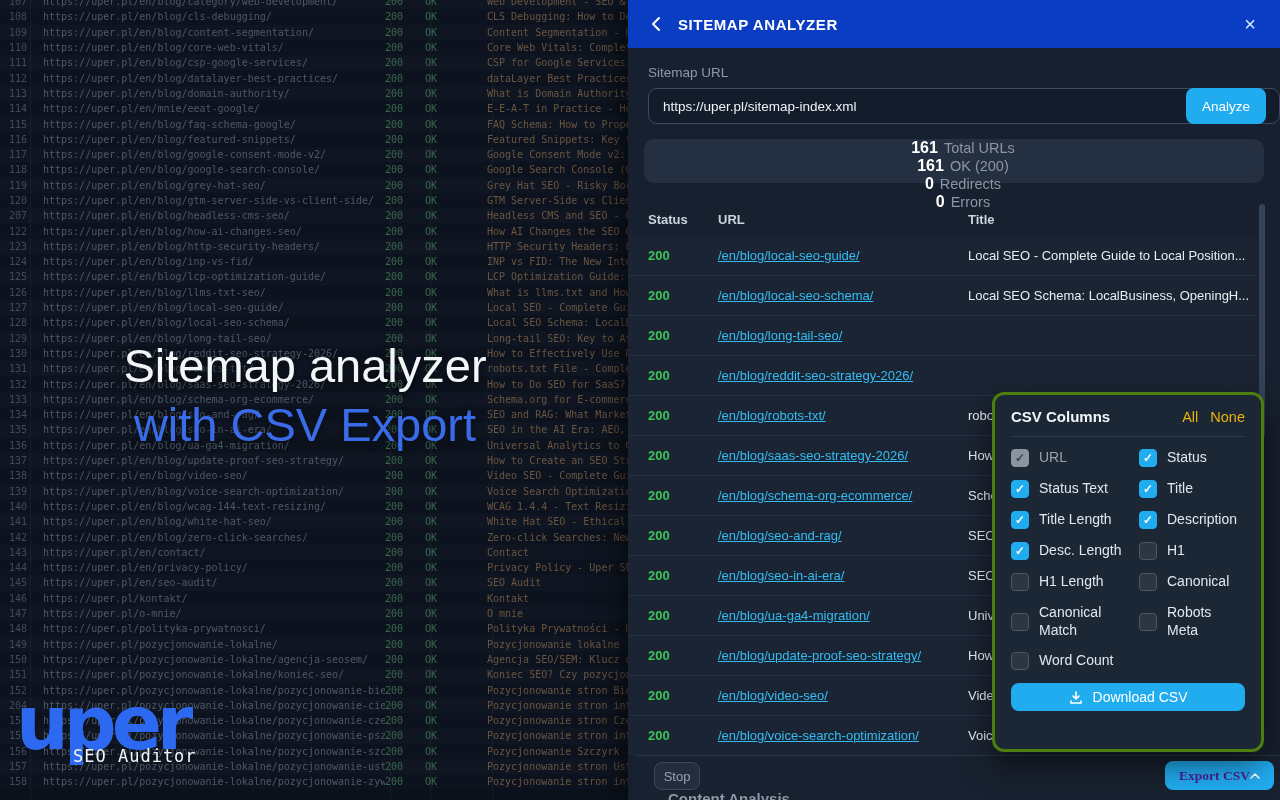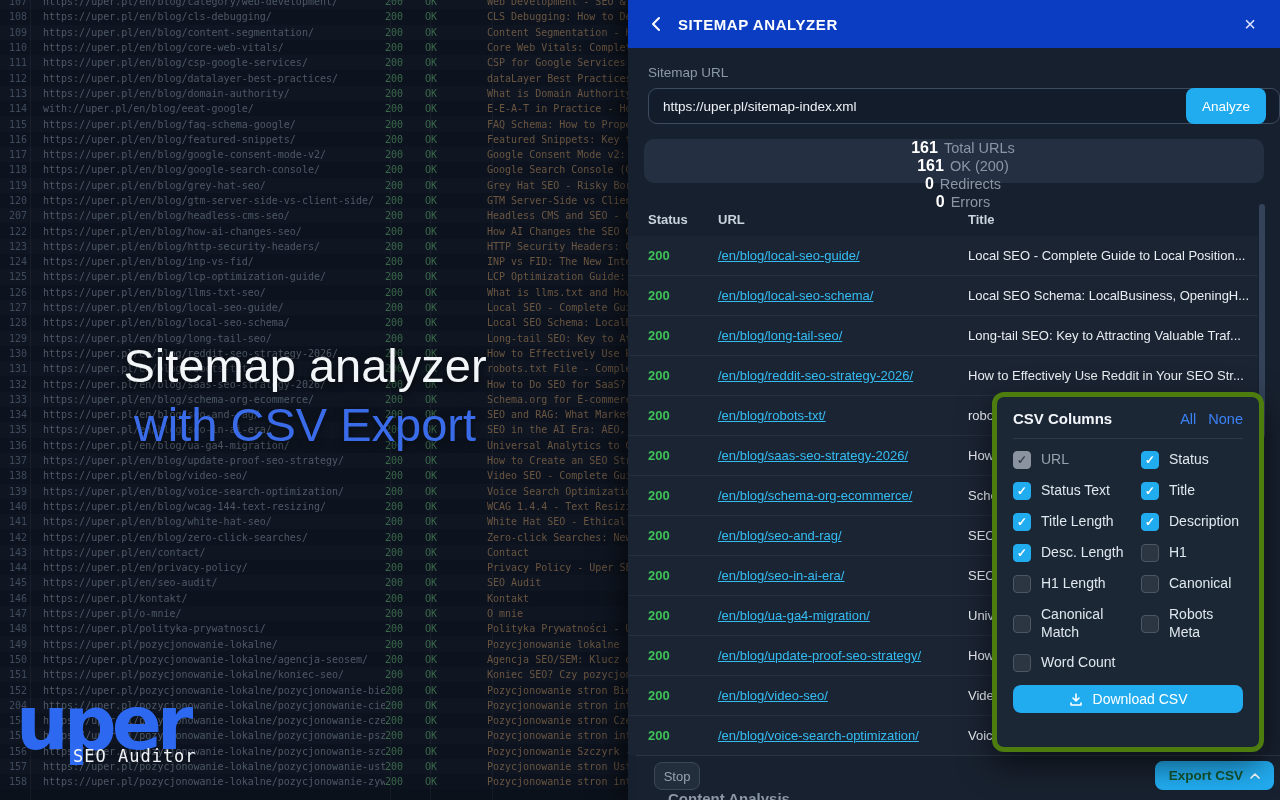--- a/index.html
+++ b/index.html
@@ -83,35 +83,35 @@
 
   
   #panel-footer { position:absolute; left:8px; top:755px; width:652px; height:45px; background:#18212f; border-top:1px solid #2a3645; }
   #stop-btn {
     position:absolute; left:18px; top:6px; width:46px; height:28px;
     background:#232e3d; border:1px solid #3b4759; border-radius:8px;
     color:#97a2b0; font-size:13px; cursor:pointer; font-family:"Liberation Sans", sans-serif;
   }
   #export-btn {
     position:absolute; right:14px; top:5px; height:29px; padding:0 14px;
-    background:#22acf0; border:none; border-radius:8px; color:#14532d;
-    font-size:13.5px; font-weight:700; cursor:pointer; display:flex; align-items:center; gap:7px;
-    font-family:Liberation Sans, sans-serif;
+    background:#22acf0; border:none; border-radius:8px; color:#4c1d95;
+    font-size:13.5px; font-weight:700; cursor:pointer; display:flex; align-items:center; 
+    font-family:Liberation Serif, serif;
   }
   #below-footer-heading { position:absolute; left:32px; top:34px; font-size:15px; font-weight:700; color:#8b97a5; }
 
   
   #csv-popup {
     position:absolute; left:364px; top:392px; width:272px; height:360px;
-    background:#1c2736; border:5px solid #4d7c0f; border-radius:12px;
+    background:#1c2736; border:3px solid #4d7c0f; border-radius:12px;
     box-shadow:0 12px 32px rgba(0,0,0,.55); padding:13px 16px 14px 16px; z-index:5;
   }
   .popup-head { display:flex; align-items:baseline; }
   .popup-title { font-size:15px; font-weight:700; color:#f2f6fa; flex:1; }
-  .popup-link { font-size:14.5px; color:#3b82f6; cursor:pointer; margin-left:12px; }
+  .popup-link { font-size:14.5px; color:#eab308; cursor:pointer; margin-left:12px; }
   .popup-divider { height:1px; background:#2d3949; margin:11px 0 12px 0; }
 
   #cb-grid { display:grid; grid-template-columns:122px 1fr; column-gap:6px; row-gap:13px; }
   .cb-item { display:flex; align-items:center; cursor:pointer; }
   .cb-box {
     width:18px; height:18px; border-radius:4px; flex-shrink:0; margin-right:10px;
     background:#2c3542; border:1px solid #4c5665;
     display:flex; align-items:center; justify-content:center;
     font-size:12px; font-weight:700; color:transparent;
   }
@@ -175,21 +175,21 @@
     </div>
     <div class="bg-row">
       <span class="bg-num">113</span>
       <span class="bg-url">https://uper.pl/en/blog/domain-authority/</span>
       <span class="bg-st">200</span>
       <span class="bg-ok">OK</span>
       <span class="bg-title">What is Domain Authority and </span>
     </div>
     <div class="bg-row">
       <span class="bg-num">114</span>
-      <span class="bg-url">with://uper.pl/en/blog/eeat-google/</span>
+      <span class="bg-url">https://uper.pl/en/mnie/eeat-google/</span>
       <span class="bg-st">200</span>
       <span class="bg-ok">OK</span>
       <span class="bg-title">E-E-A-T in Practice - How to </span>
     </div>
     <div class="bg-row">
       <span class="bg-num">115</span>
       <span class="bg-url">https://uper.pl/en/blog/faq-schema-google/</span>
       <span class="bg-st">200</span>
       <span class="bg-ok">OK</span>
       <span class="bg-title">FAQ Schema: How to Properly I</span>
@@ -547,26 +547,24 @@
         <span class="t-title">Local SEO - Complete Guide to Local Position...</span>
       </div>
       <div class="t-row">
         <span class="t-status">200</span>
         <a class="t-url">/en/blog/local-seo-schema/</a>
         <span class="t-title">Local SEO Schema: LocalBusiness, OpeningH...</span>
       </div>
       <div class="t-row">
         <span class="t-status">200</span>
         <a class="t-url">/en/blog/long-tail-seo/</a>
-        <span class="t-title">Long-tail SEO: Key to Attracting Valuable Traf...</span>
       </div>
       <div class="t-row">
         <span class="t-status">200</span>
         <a class="t-url">/en/blog/reddit-seo-strategy-2026/</a>
-        <span class="t-title">How to Effectively Use Reddit in Your SEO Str...</span>
       </div>
       <div class="t-row">
         <span class="t-status">200</span>
         <a class="t-url">/en/blog/robots-txt/</a>
         <span class="t-title">robo</span>
       </div>
       <div class="t-row">
         <span class="t-status">200</span>
         <a class="t-url">/en/blog/saas-seo-strategy-2026/</a>
         <span class="t-title">How</span>

